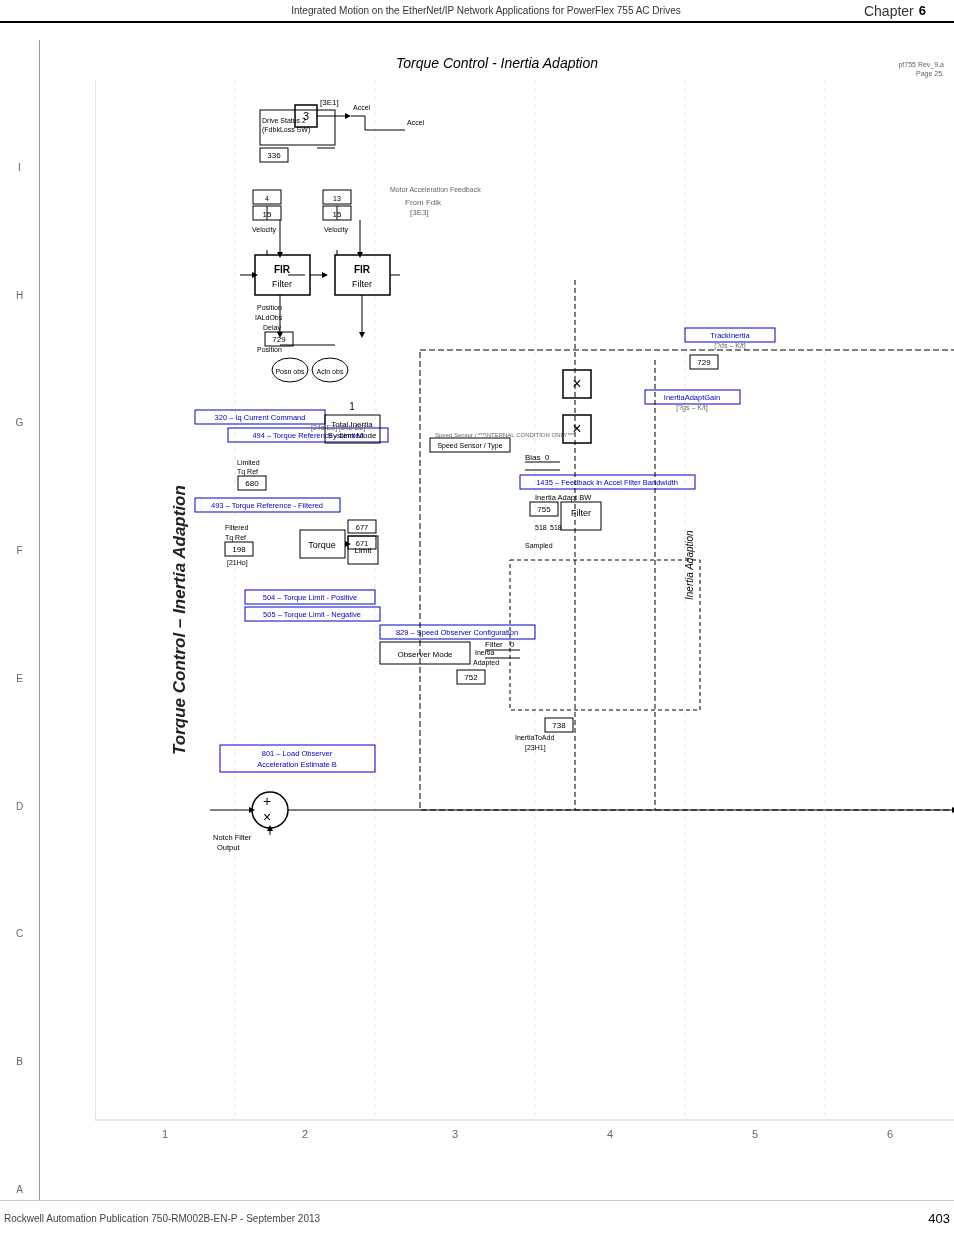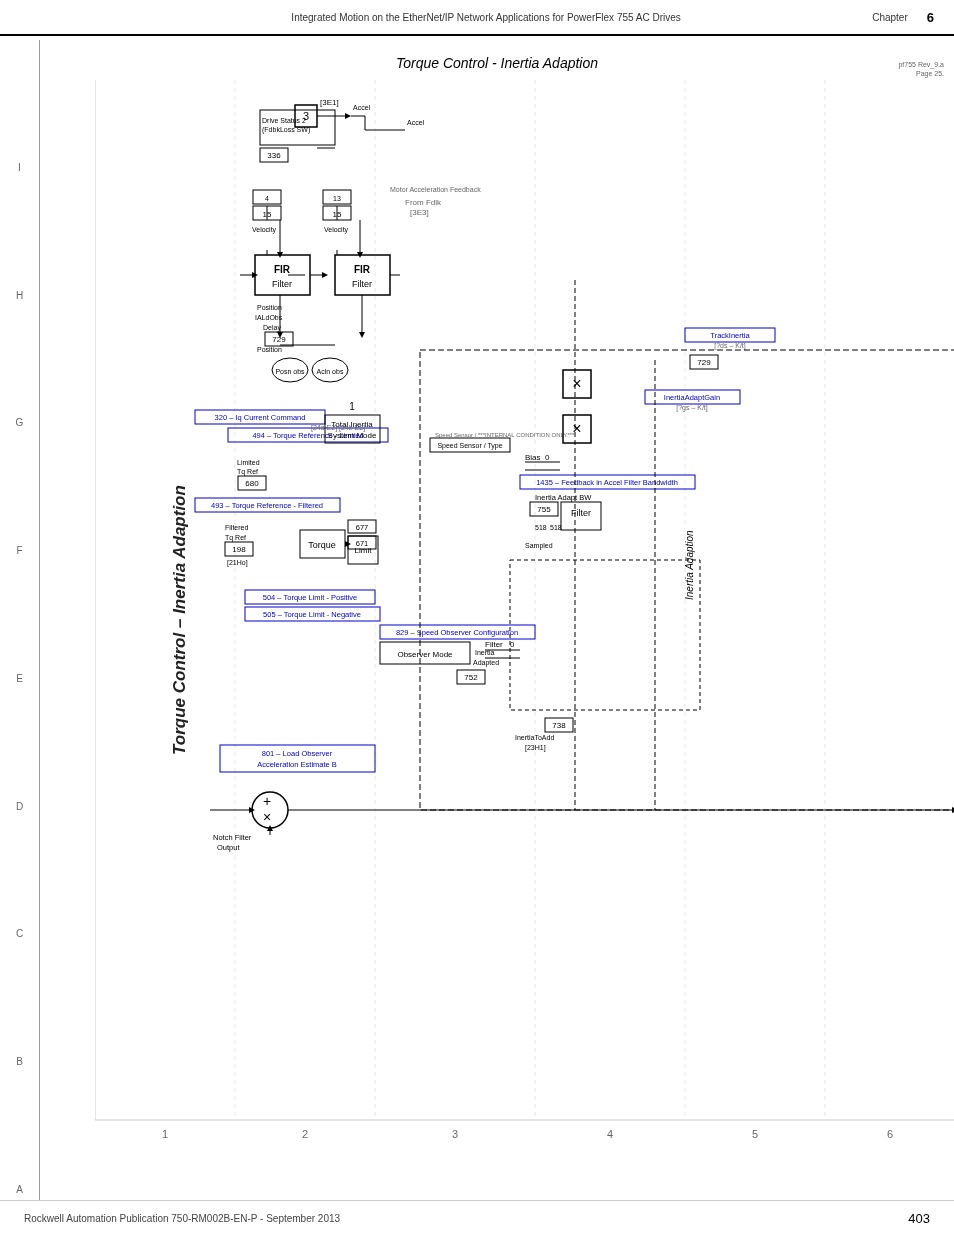--- a/index.html
+++ b/index.html
@@ -11,57 +11,57 @@
       overflow: hidden;
       position: relative;
     }
 
     
     .header {
       position: absolute;
       top: 0;
       left: 0;
       right: 0;
-      height: 36px;
+      height: 23px;
       border-bottom: 2px solid #000;
       display: flex;
       align-items: center;
       justify-content: flex-end;
-      padding: 0 20px;
+      padding: 0 28px;
     }
     .header-title {
       font-size: 10px;
       color: #333;
       flex: 1;
       text-align: center;
       padding-left: 80px;
     }
     .header-chapter {
       font-size: 13px;
       font-weight: bold;
       color: #000;
     }
     .header-chapter-label {
-      font-size: 10px;
+      font-size: 14px;
       color: #333;
-      margin-right: 19px;
+      margin-right: 5px;
     }
 
     
     .footer {
       position: absolute;
       bottom: 0;
       left: 0;
       right: 0;
       height: 35px;
       border-top: 1px solid #ccc;
       display: flex;
       align-items: center;
       justify-content: space-between;
-      padding: 0 24px;
+      padding: 0 4px;
     }
     .footer-text {
       font-size: 10px;
       color: #444;
     }
     .footer-page {
       font-size: 13px;
       font-weight: normal;
       color: #000;
     }

